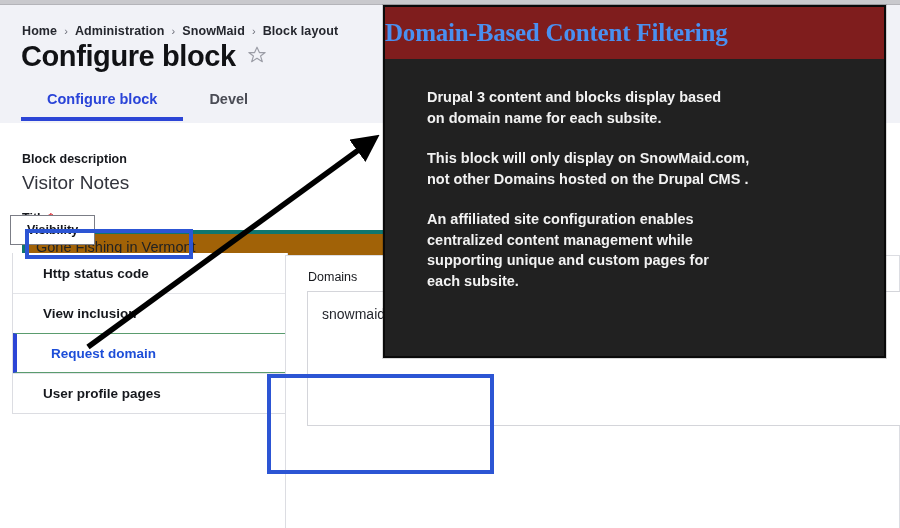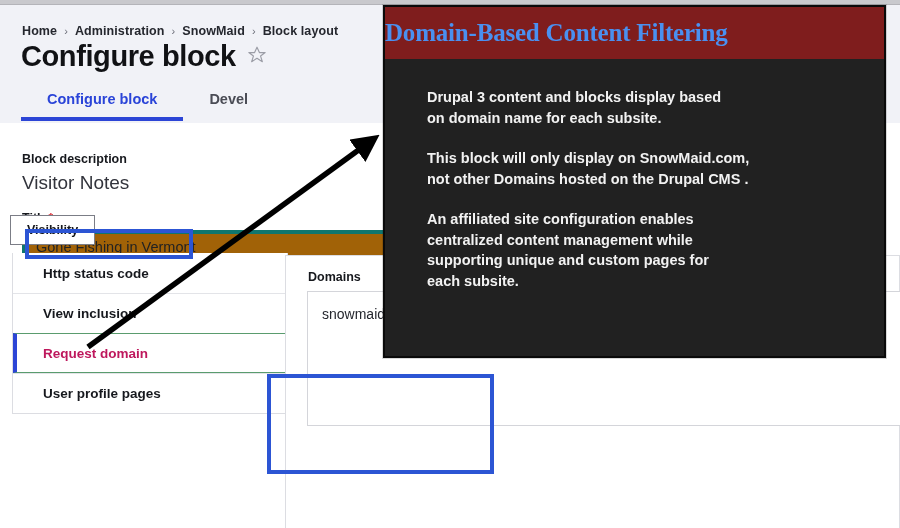--- a/index.html
+++ b/index.html
@@ -128,38 +128,38 @@
   }
   .vtab {
     height: 40px; display: flex; align-items: center;
     padding-left: 30px;
     font-size: 13.5px; font-weight: bold; color: #16181d;
     border-top: 1px solid #e3e4e8;
     cursor: pointer; position: relative;
   }
   .vtab:first-child { border-top: none; }
   .vtab.active {
-    color: #be185d;
+    color: #1d4ed8;
     border-top: 1.5px solid #5a9c6e;
     border-bottom: 1.5px solid #5a9c6e;
     border-left: 4px solid #2c45d6;
-    padding-left: 26px;
+    padding-left: 34px;
   }
 
   
   #domains-pane {
     position: absolute; left: 285px; top: 250px;
     width: 615px; height: 278px;
     background: #fff;
     border: 1px solid #dcdde2;
     z-index: 4;
   }
   #domains-label {
     position: absolute; left: 22px; top: 14px;
-    font-size: 12.5px; font-weight: bold; color: #16181d;
+    font-size: 12.5px; font-weight: normal; color: #16181d;
   }
   #domains-list {
     position: absolute; left: 21px; top: 35px;
     width: 594px; height: 135px;
     border: 1px solid #d4d5da;
     background: #fff;
   }
   .domain-item {
     font-size: 14px; color: #25272e;
     padding: 14px 0 0 14px;

